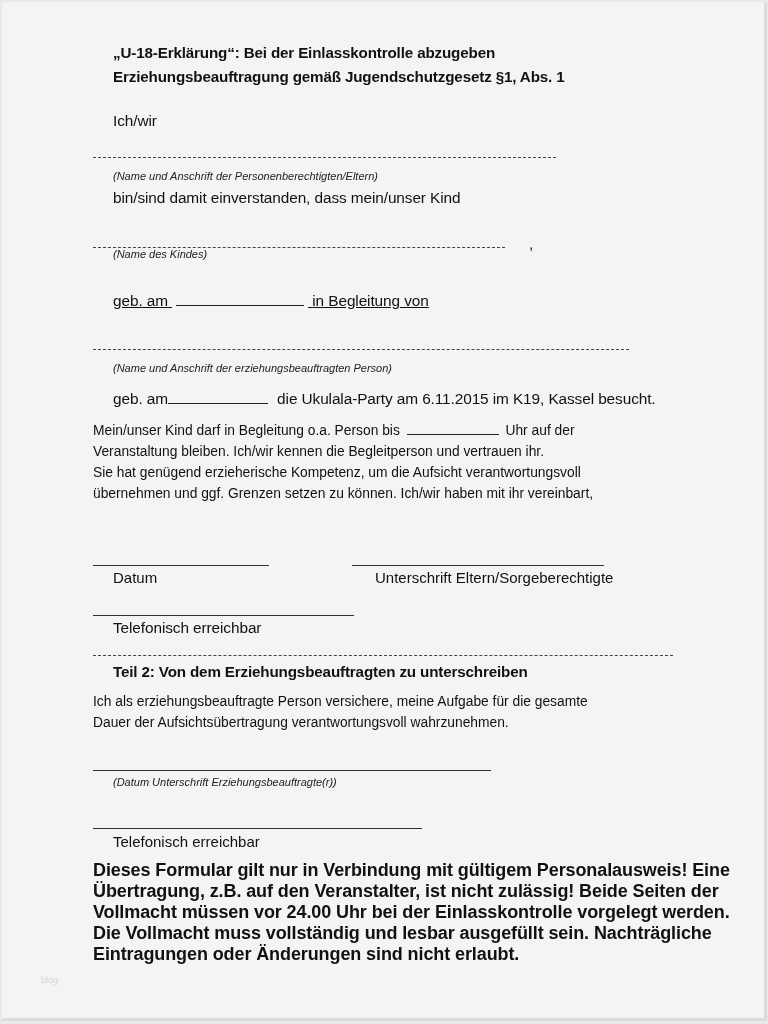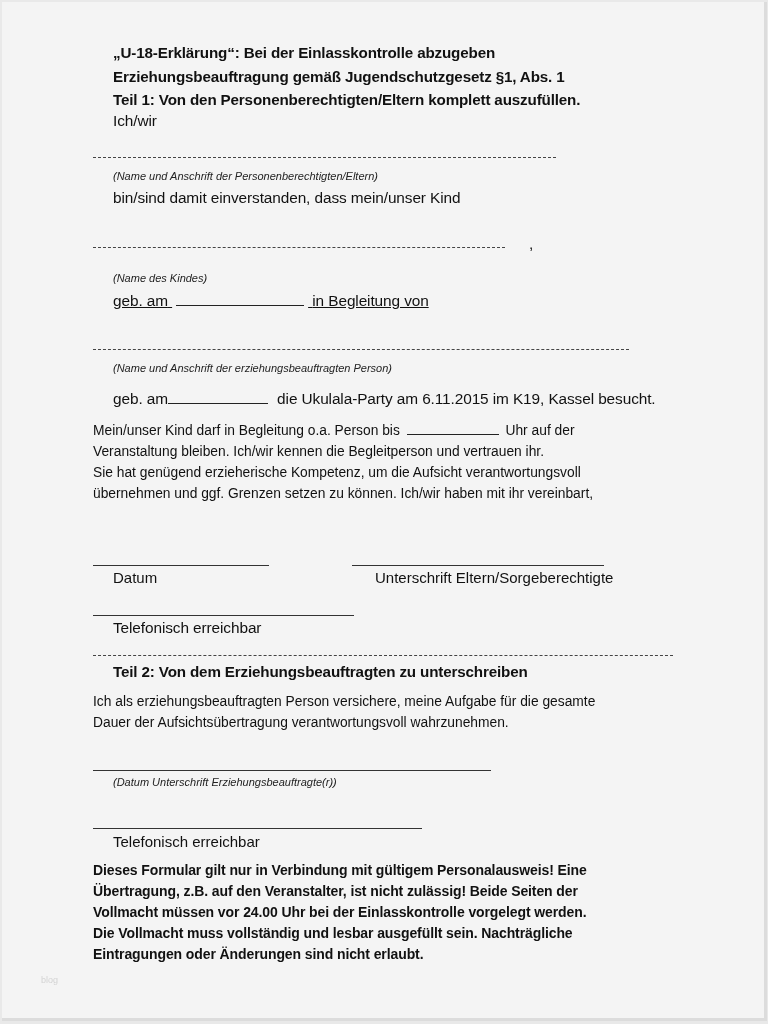--- a/index.html
+++ b/index.html
@@ -13,44 +13,43 @@
     position:absolute; left:2px; top:2px; width:762px; height:1016px;
     background:#f4f4f4;
     border-right:3px solid #dcdcdc;
     border-bottom:3px solid #dcdcdc;
   }
   .t { position:absolute; left:91px; white-space:nowrap;margin-left:20px; }
   .h { font-weight:bold; font-size:15.2px; letter-spacing:-0.15px; }
   .n { font-size:15.4px; letter-spacing:-0.1px; }
   .s { font-size:15px; }
   .i { font-style:italic; font-size:11px; color:#222; }
-  .b { font-weight:bold; font-size:14px; letter-spacing:-0.1px; }
+  .b { font-weight:bold; font-size:18px; letter-spacing:-0.1px; }
   .line { position:absolute; height:0; border-top:1px solid #333; }
   .dline { position:absolute; height:0; border-top:1px dashed #444; }
   .blank { display:inline-block; border-bottom:1px solid #222; height:1px; vertical-align:baseline; }
   .para { position:absolute; left:91px; font-size:13.8px; line-height:21px; white-space:nowrap; }
   .wm { position:absolute; left:39px; top:973px; font-size:9px; color:#d3d3d3; }
 </style>
 </head>
 <body>
 
 <div class="page">
 
   <div class="t h" style="top:42px;">„U-18-Erklärung“: Bei der Einlasskontrolle abzugeben</div>
   <div class="t h" style="top:66px;">Erziehungsbeauftragung gemäß Jugendschutzgesetz §1, Abs. 1</div>
-  <div class="t h" style="top:89px;">Teil 1: Von den Personenberechtigten/Eltern komplett auszufüllen.</div>
   <div class="t n" style="top:110px;">Ich/wir</div>
 
   <div class="dline" style="left:91px; top:155px; width:463px;"></div>
   <div class="t i" style="top:168px;">(Name und Anschrift der Personenberechtigten/Eltern)</div>
   <div class="t n" style="top:187px;">bin/sind damit einverstanden, dass mein/unser Kind</div>
 
   <div class="dline" style="left:91px; top:245px; width:412px;"></div>
   <div class="t n" style="left:507px; top:233px;">,</div>
-  <div class="t i" style="top:270px;font-style:italic;">(Name des Kindes)</div>
+  <div class="t i" style="top:246px;font-style:italic;">(Name des Kindes)</div>
 
   <div class="t n" style="top:290px;text-decoration:underline;">
     <span>geb. am</span>
     <span class="blank" style="width:128px; margin:0 4px;"></span>
     <span>in Begleitung von</span>
   </div>
 
   <div class="dline" style="left:91px; top:347px; width:536px;"></div>
   <div class="t i" style="top:360px;">(Name und Anschrift der erziehungsbeauftragten Person)</div>
 
@@ -76,21 +75,21 @@
   <div class="t s" style="left:353px; top:567px;">Unterschrift Eltern/Sorgeberechtigte</div>
 
   <div class="line" style="left:91px; top:613px; width:261px;"></div>
   <div class="t n" style="top:617px;">Telefonisch erreichbar</div>
 
   <div class="dline" style="left:91px; top:653px; width:580px;"></div>
 
   <div class="t h" style="top:661px;">Teil 2: Von dem Erziehungsbeauftragten zu unterschreiben</div>
 
   <div class="para" style="top:689px;">
-    <div>Ich als erziehungsbeauftragten Person versichere, meine Aufgabe für die gesamte</div>
+    <div>Ich als erziehungsbeauftragte Person versichere, meine Aufgabe für die gesamte</div>
     <div>Dauer der Aufsichtsübertragung verantwortungsvoll wahrzunehmen.</div>
   </div>
 
   <div class="line" style="left:91px; top:768px; width:398px;"></div>
   <div class="t i" style="top:774px;">(Datum Unterschrift Erziehungsbeauftragte(r))</div>
 
   <div class="line" style="left:91px; top:826px; width:329px;"></div>
   <div class="t s" style="top:831px;">Telefonisch erreichbar</div>
 
   <div class="para" style="top:858px; line-height:21px;">

